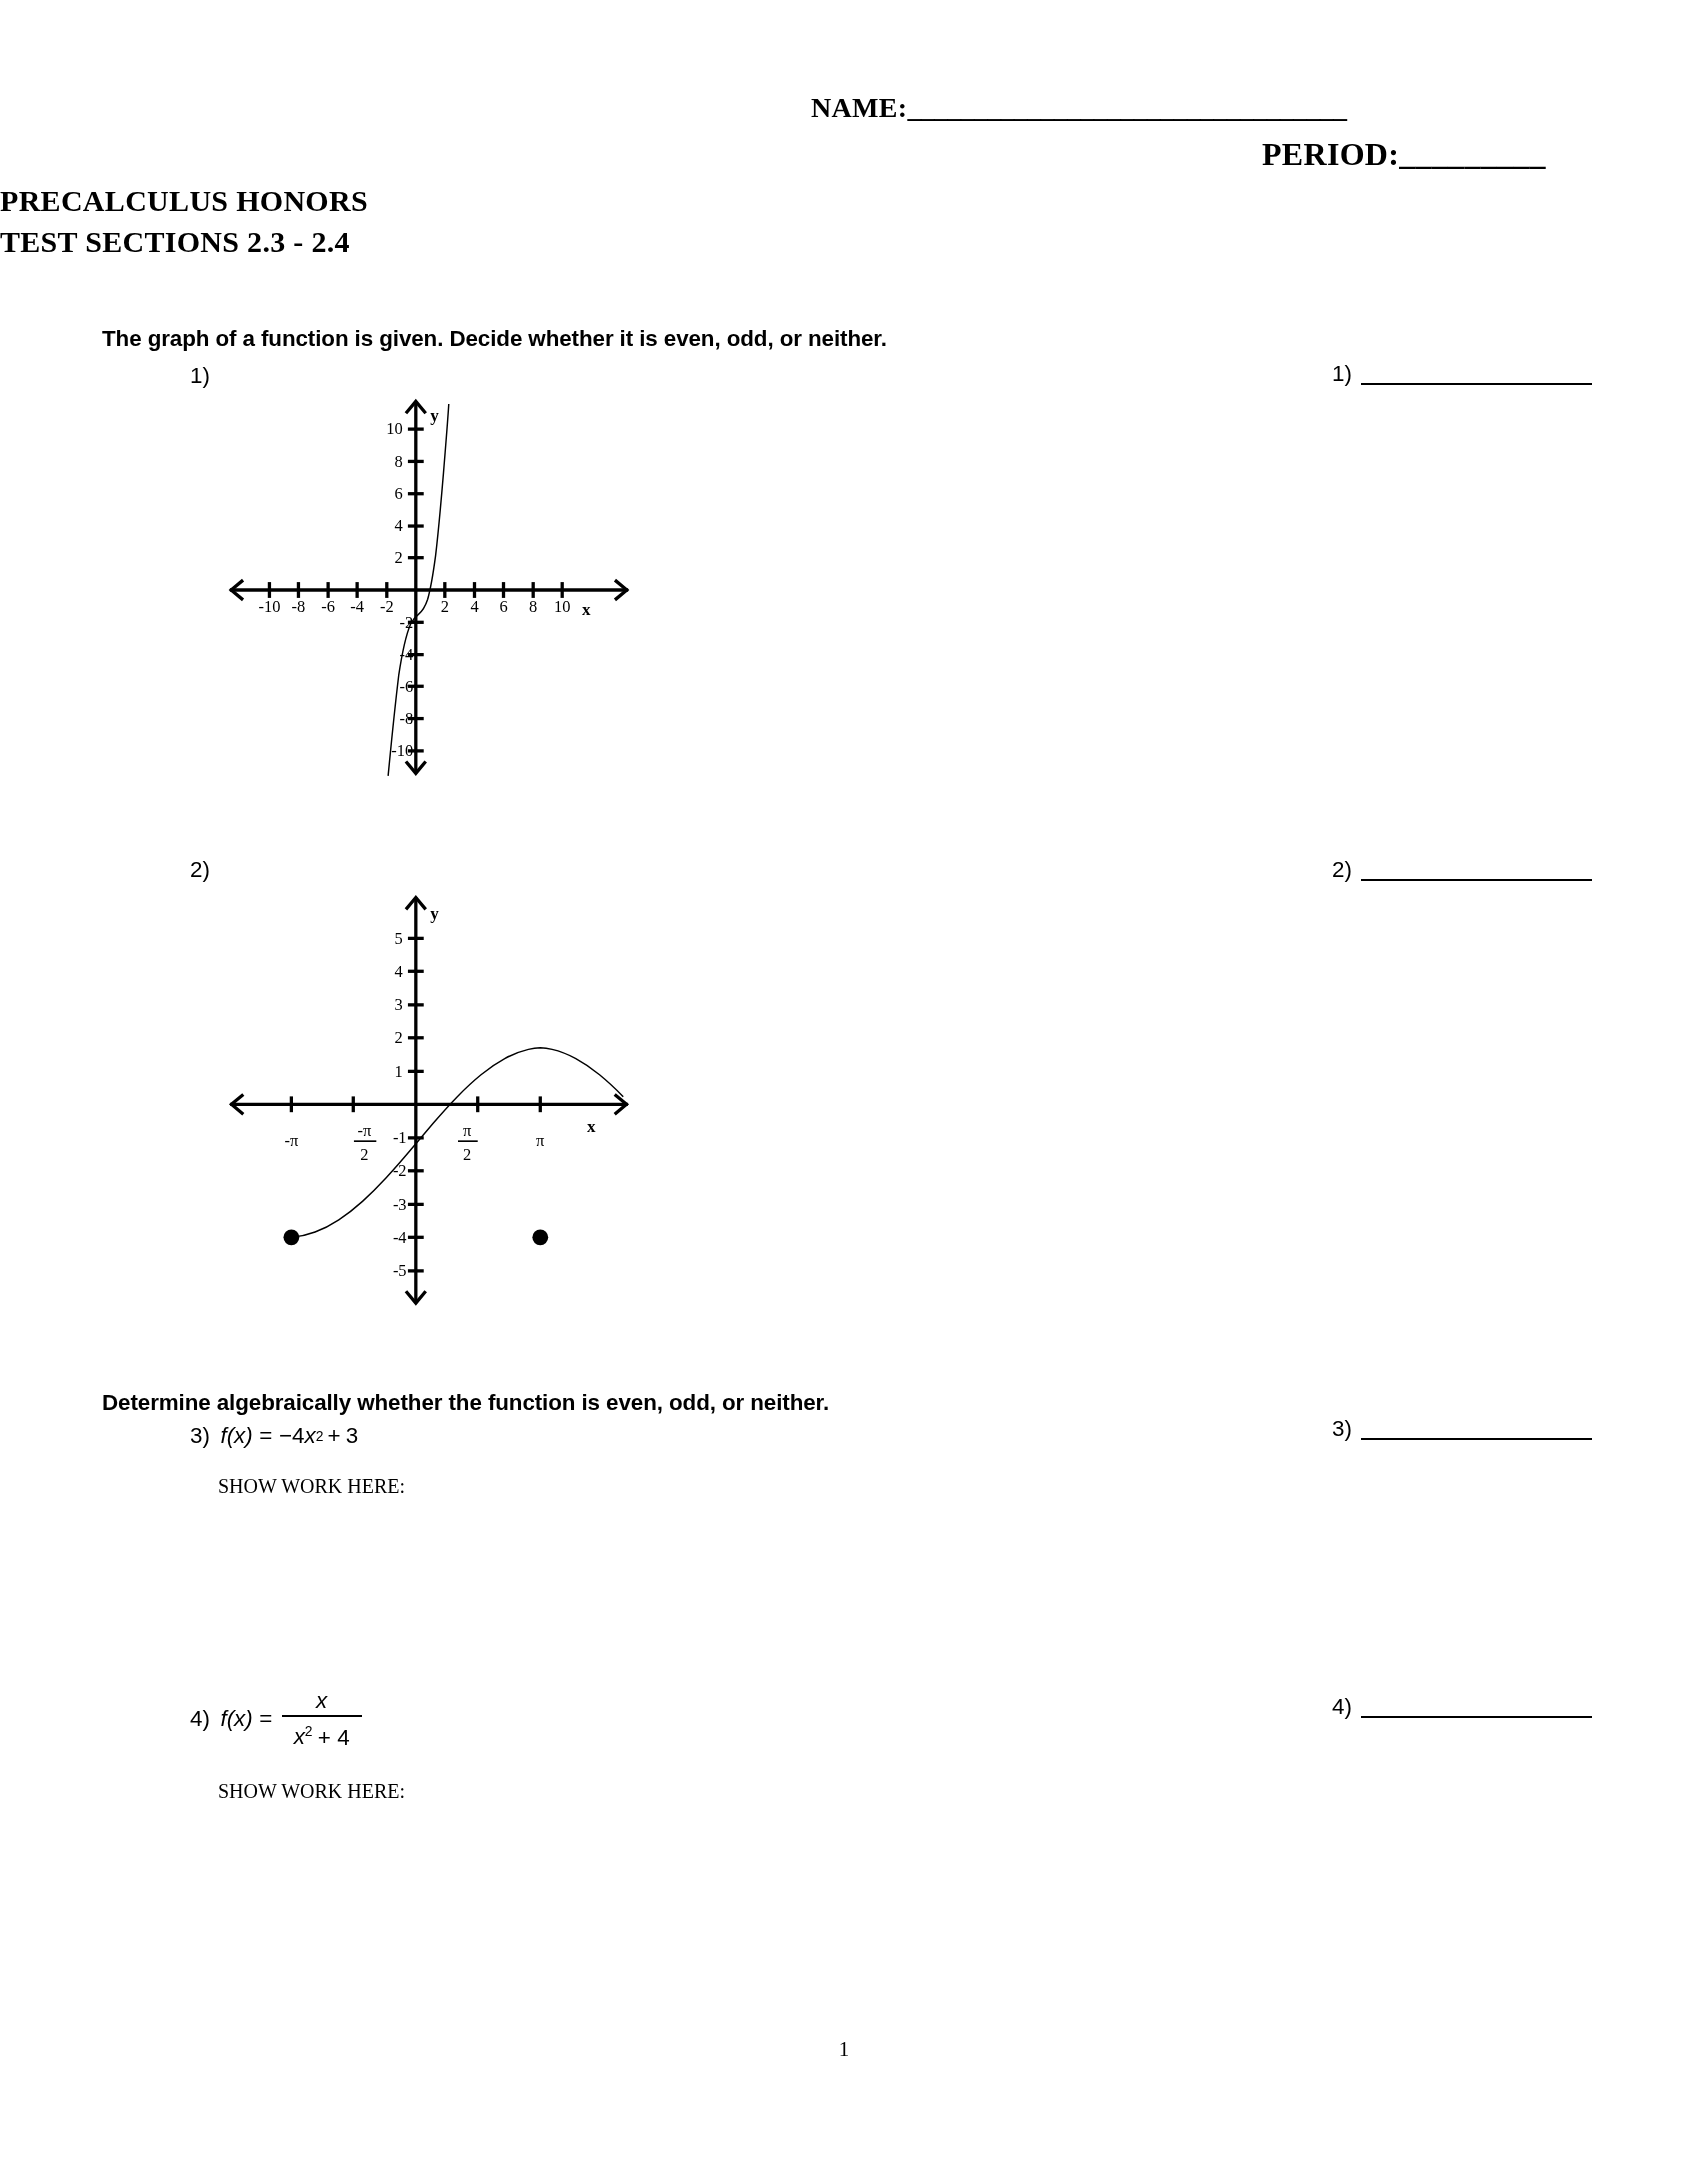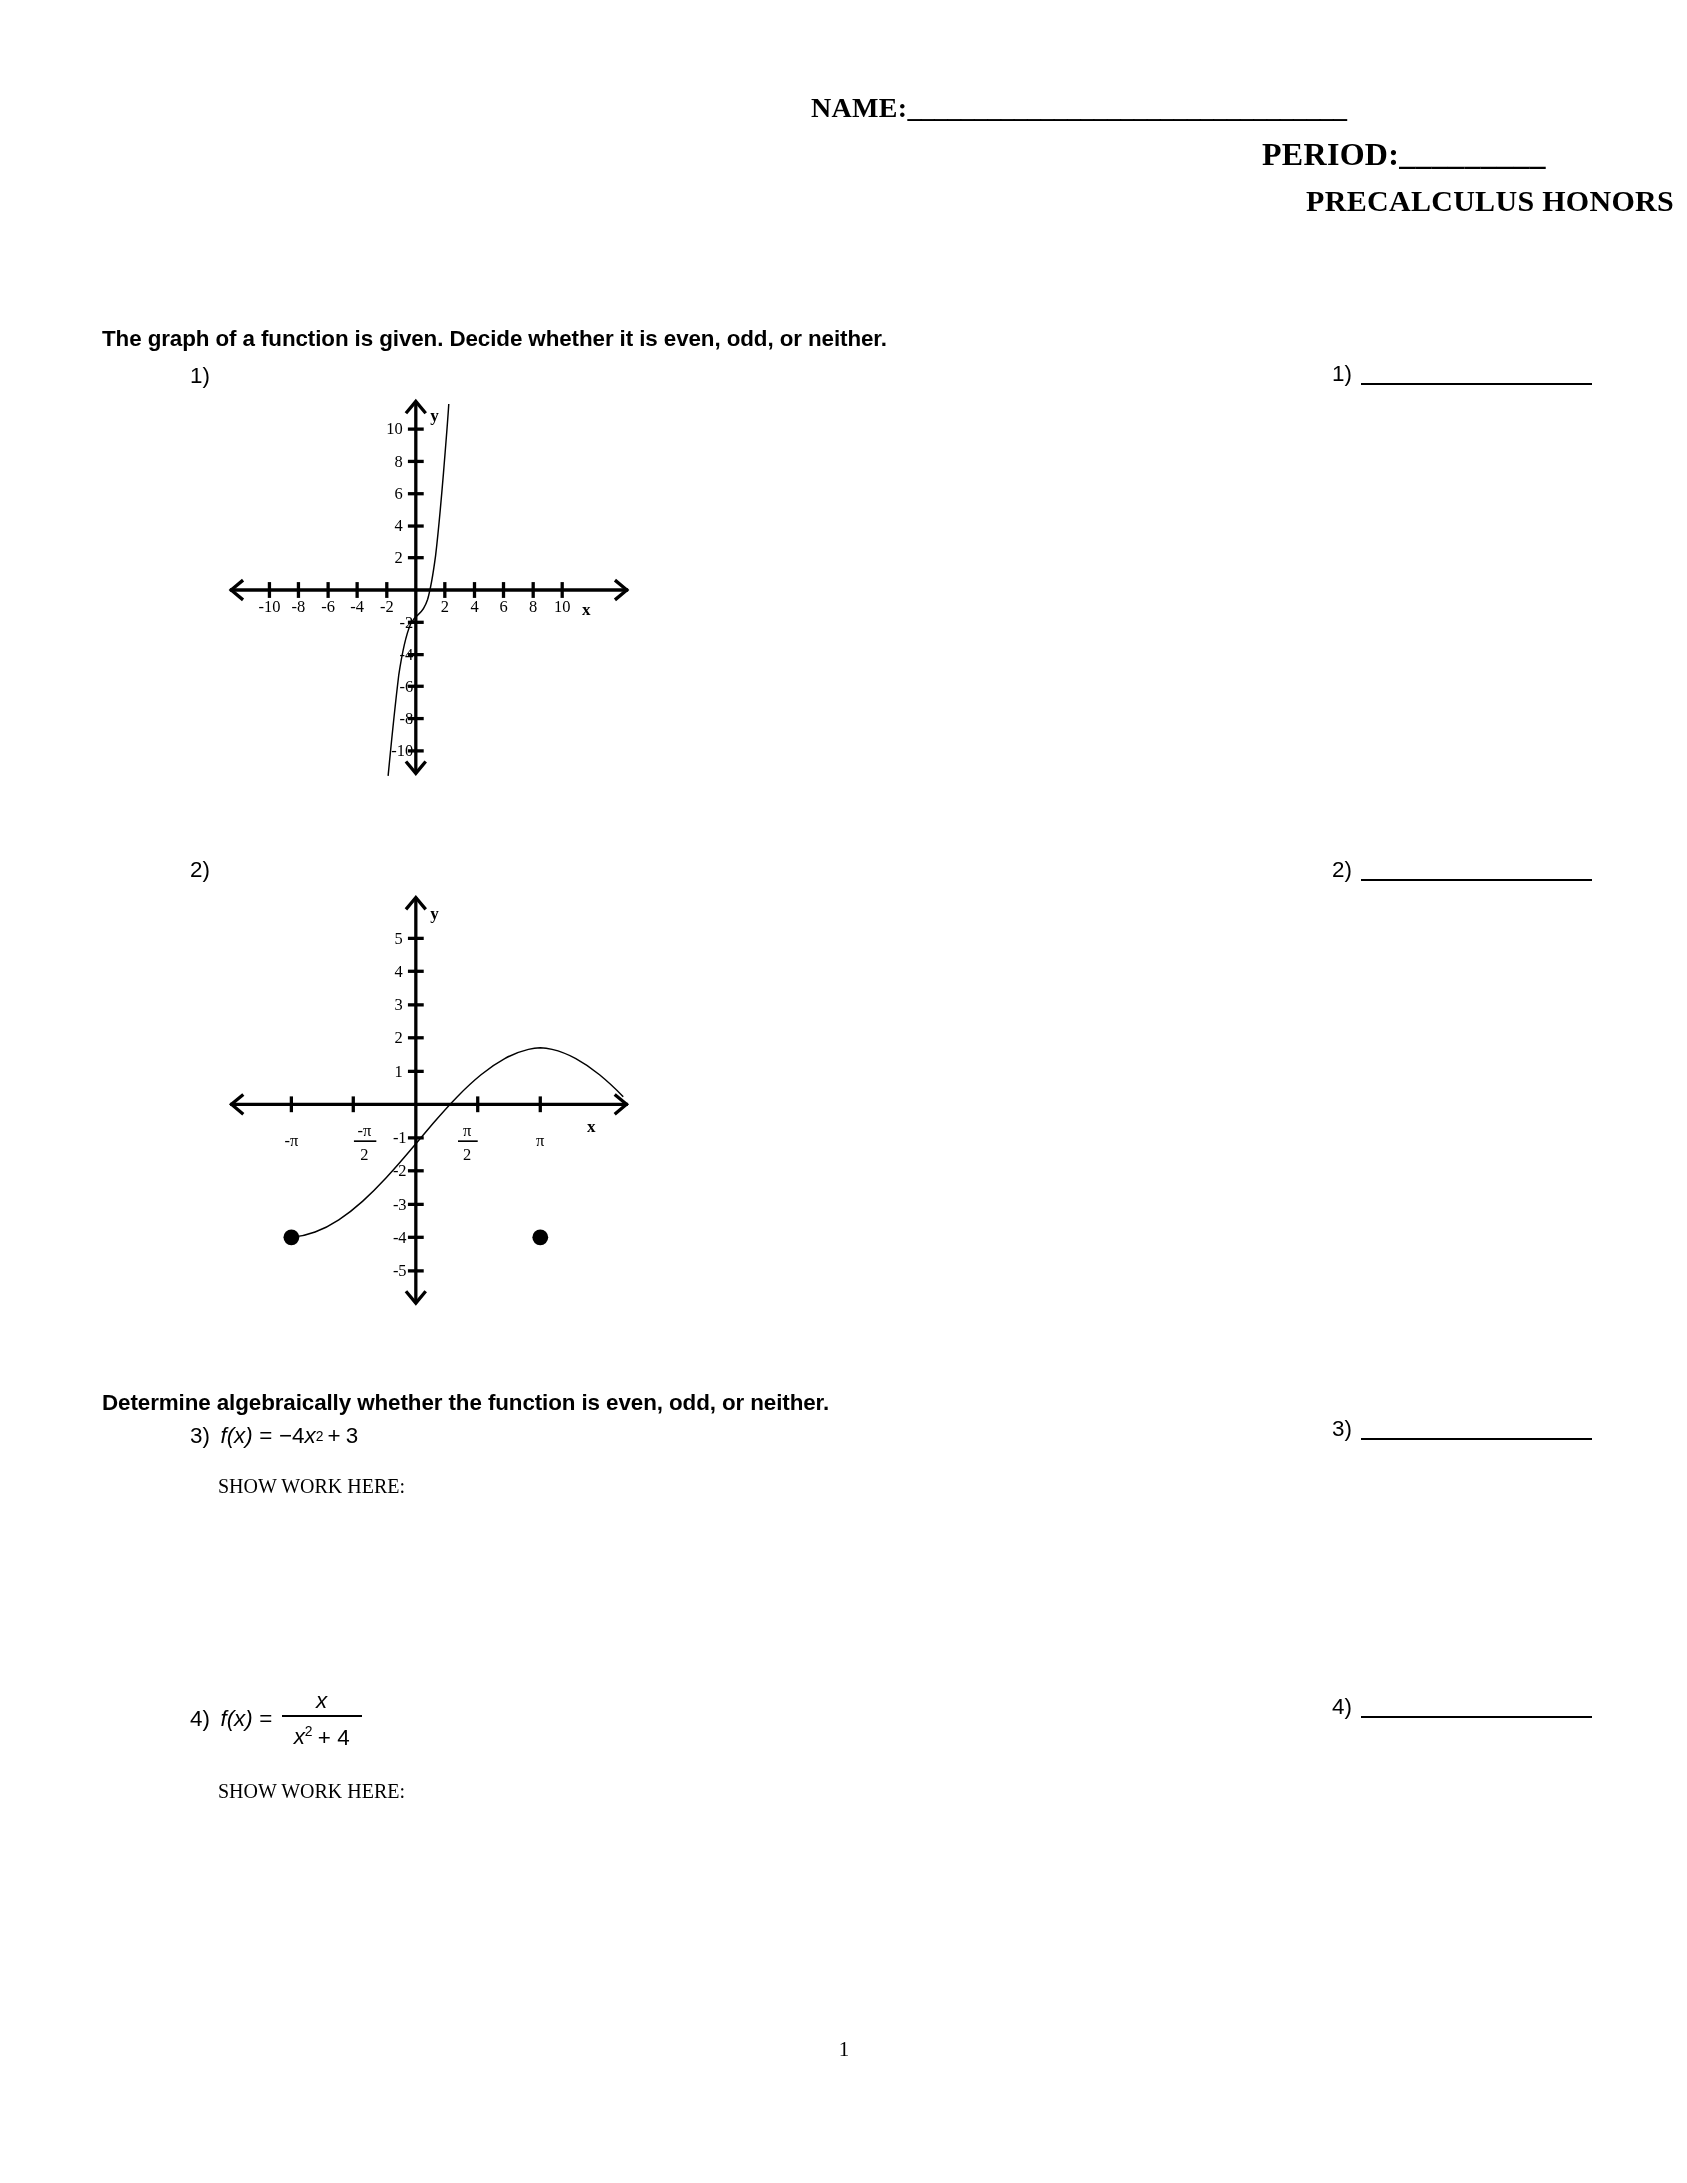--- a/index.html
+++ b/index.html
@@ -40,21 +40,21 @@
     font-size: 32px;
     letter-spacing: 0.3px;
     white-space: nowrap;
   }
 
   .title-block {
     position: absolute;
     left: 0;
     top: 186px;
     width: 1674px;
-    text-align: right;
+    text-align: left;
   }
   .title-line {
     font-family: "Liberation Serif", serif;
     font-weight: bold;
     font-size: 30px;
     line-height: 1.0;
     letter-spacing: 0.3px;
     margin-bottom: 10.5px;
   }
 
@@ -190,20 +190,21 @@
 <div class="hdr-name">
   <span>NAME:</span><span class="blank">_________________________________</span>
 </div>
 
 <div class="hdr-period">
   <span>PERIOD:</span><span class="blank">_________</span>
 </div>
 
 <div class="title-block">
   <div class="title-line">PRECALCULUS HONORS</div>
+  <div class="title-line">TEST SECTIONS 2.3 - 2.4</div>
 </div>
 
 <div class="instruction" id="instruction-1">The graph of a function is given. Decide whether it is even, odd, or neither.</div>
 
 <div class="prob-num" id="prob-num-1">1)</div>
 
 <div class="graph" id="graph-1">
   <svg width="422" height="396" viewBox="0 0 640 600">
 
     <g>

